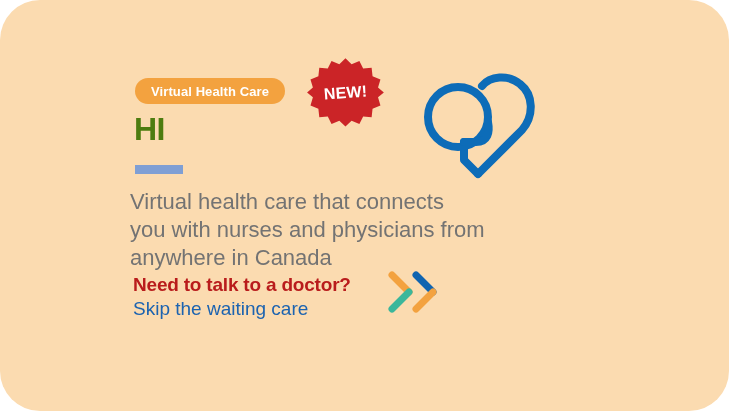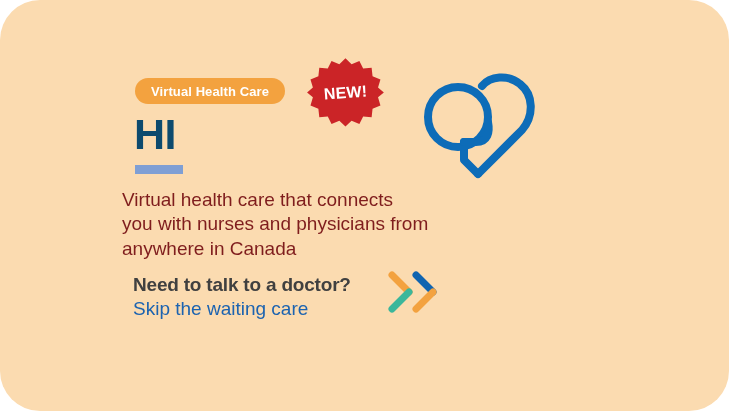--- a/index.html
+++ b/index.html
@@ -91,56 +91,56 @@
     display: block;
     width: 124px;
     height: 118px;
   }
 
   
   .headline {
     position: absolute;
     left: 134px;
     top: 113px;
-    color: #0c4a6e;
-    font-size: 43px;
+    color: #4d7c0f;
+    font-size: 32px;
     font-weight: bold;
     line-height: 1;
     letter-spacing: -0.5px;
   }
   .rule {
     position: absolute;
     left: 135px;
     top: 165px;
     width: 48px;
     height: 9px;
     background: #7f9fd4;
   }
 
   
   .body-copy {
     position: absolute;
-    left: 122px;
+    left: 130px;
     top: 188px;
     width: 400px;
-    color: #7f1d1d;
-    font-size: 19px;
+    color: #737373;
+    font-size: 22px;
     line-height: 1.28;
     white-space: pre-line;
   }
 
   
   .cta {
     position: absolute;
     left: 133px;
     top: 273px;
     width: 280px;
   }
   .cta-line-1 {
-    color: #404040;
+    color: #b91c1c;
     font-size: 19px;
     font-weight: bold;
     line-height: 1.25;
     letter-spacing: -0.2px;
   }
   .cta-line-2 {
     color: #1c63b0;
     font-size: 19px;
     line-height: 1.25;
   }

